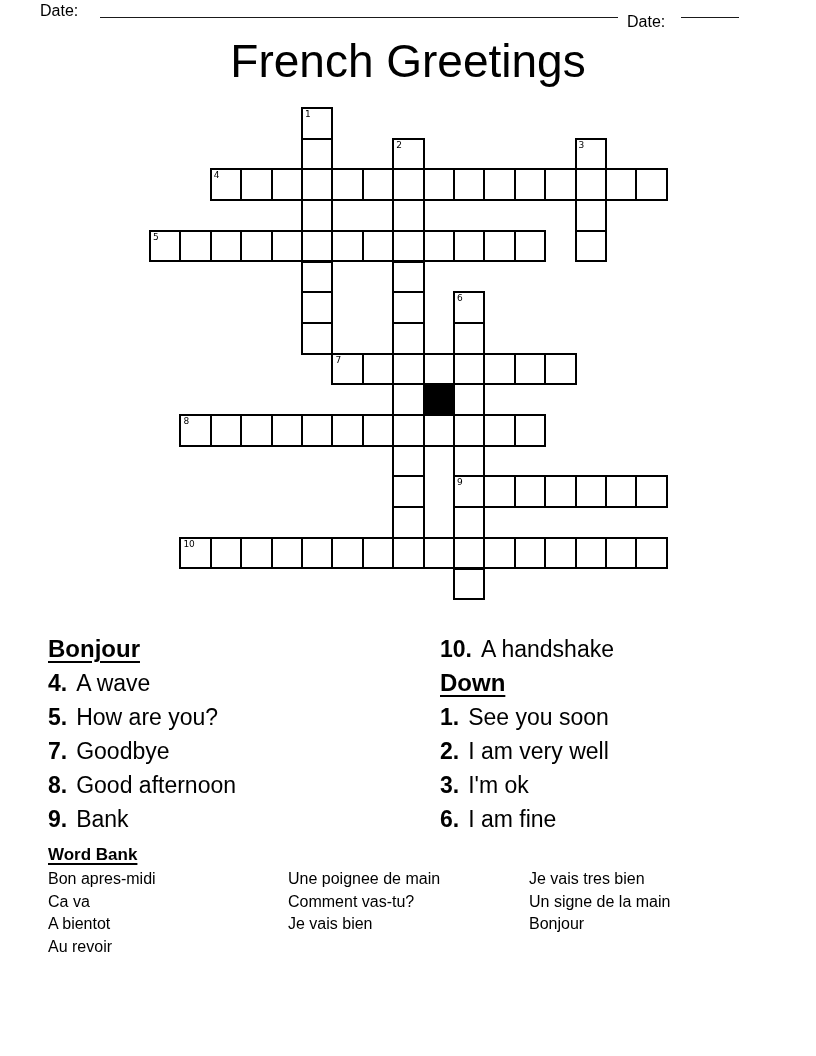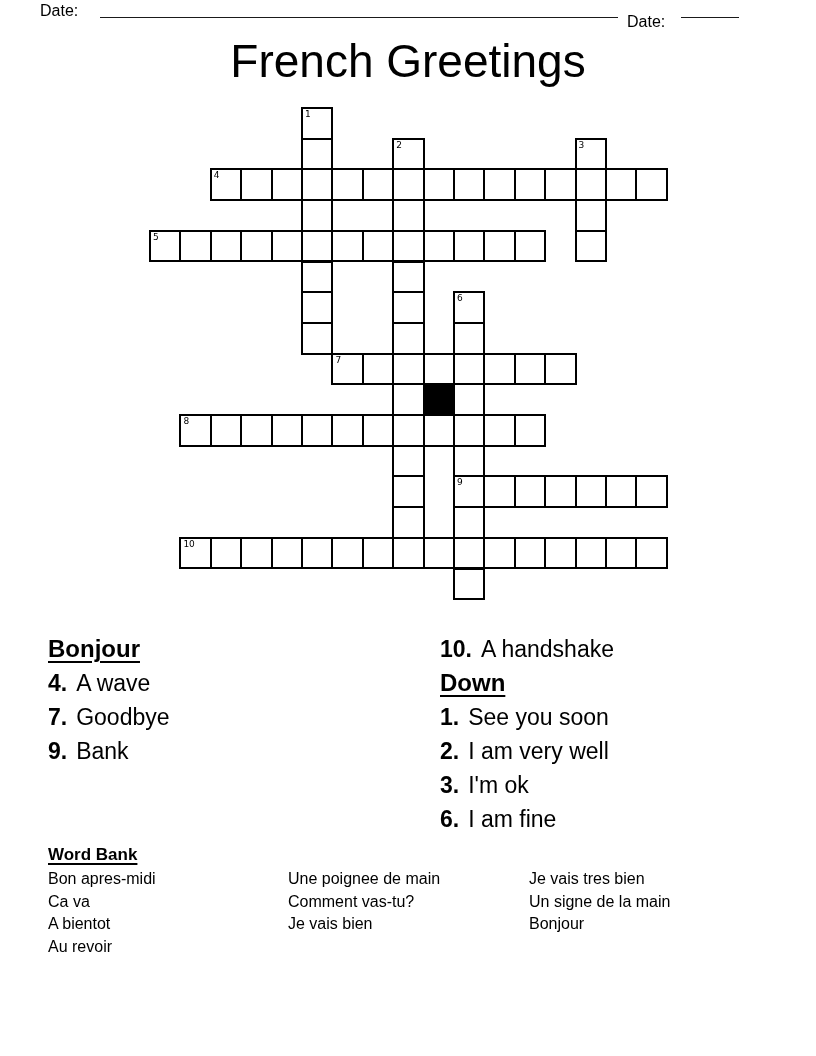--- a/index.html
+++ b/index.html
@@ -185,21 +185,23 @@
       <div class="cell" style="left: 453px; top: 383.3px; width: 32.4px; height: 32.7px;"></div>
       <div class="cell" style="left: 453px; top: 444.7px; width: 32.4px; height: 32.7px;"></div>
       <div class="cell" style="left: 453px; top: 506.1px; width: 32.4px; height: 32.7px;"></div>
       <div class="cell" style="left: 453px; top: 567.5px; width: 32.4px; height: 32.7px;"></div>
       <div class="cell black" style="left: 422.6px; top: 383.3px; width: 32.4px; height: 32.7px;"></div>
     </div>
 
   <div class="clue-col" id="clue-col-left">
     <div class="clue-heading">Bonjour</div>
     <div class="clue"><span class="clue-num">4.</span><span class="clue-text">A wave</span></div>
+    <div class="clue"><span class="clue-num">5.</span><span class="clue-text">How are you?</span></div>
     <div class="clue"><span class="clue-num">7.</span><span class="clue-text">Goodbye</span></div>
+    <div class="clue"><span class="clue-num">8.</span><span class="clue-text">Good afternoon</span></div>
     <div class="clue"><span class="clue-num">9.</span><span class="clue-text">Bank</span></div>
   </div>
 
   <div class="clue-col" id="clue-col-right">
     <div class="clue"><span class="clue-num">10.</span><span class="clue-text">A handshake</span></div>
     <div class="clue-heading">Down</div>
     <div class="clue"><span class="clue-num">1.</span><span class="clue-text">See you soon</span></div>
     <div class="clue"><span class="clue-num">2.</span><span class="clue-text">I am very well</span></div>
     <div class="clue"><span class="clue-num">3.</span><span class="clue-text">I'm ok</span></div>
     <div class="clue"><span class="clue-num">6.</span><span class="clue-text">I am fine</span></div>

